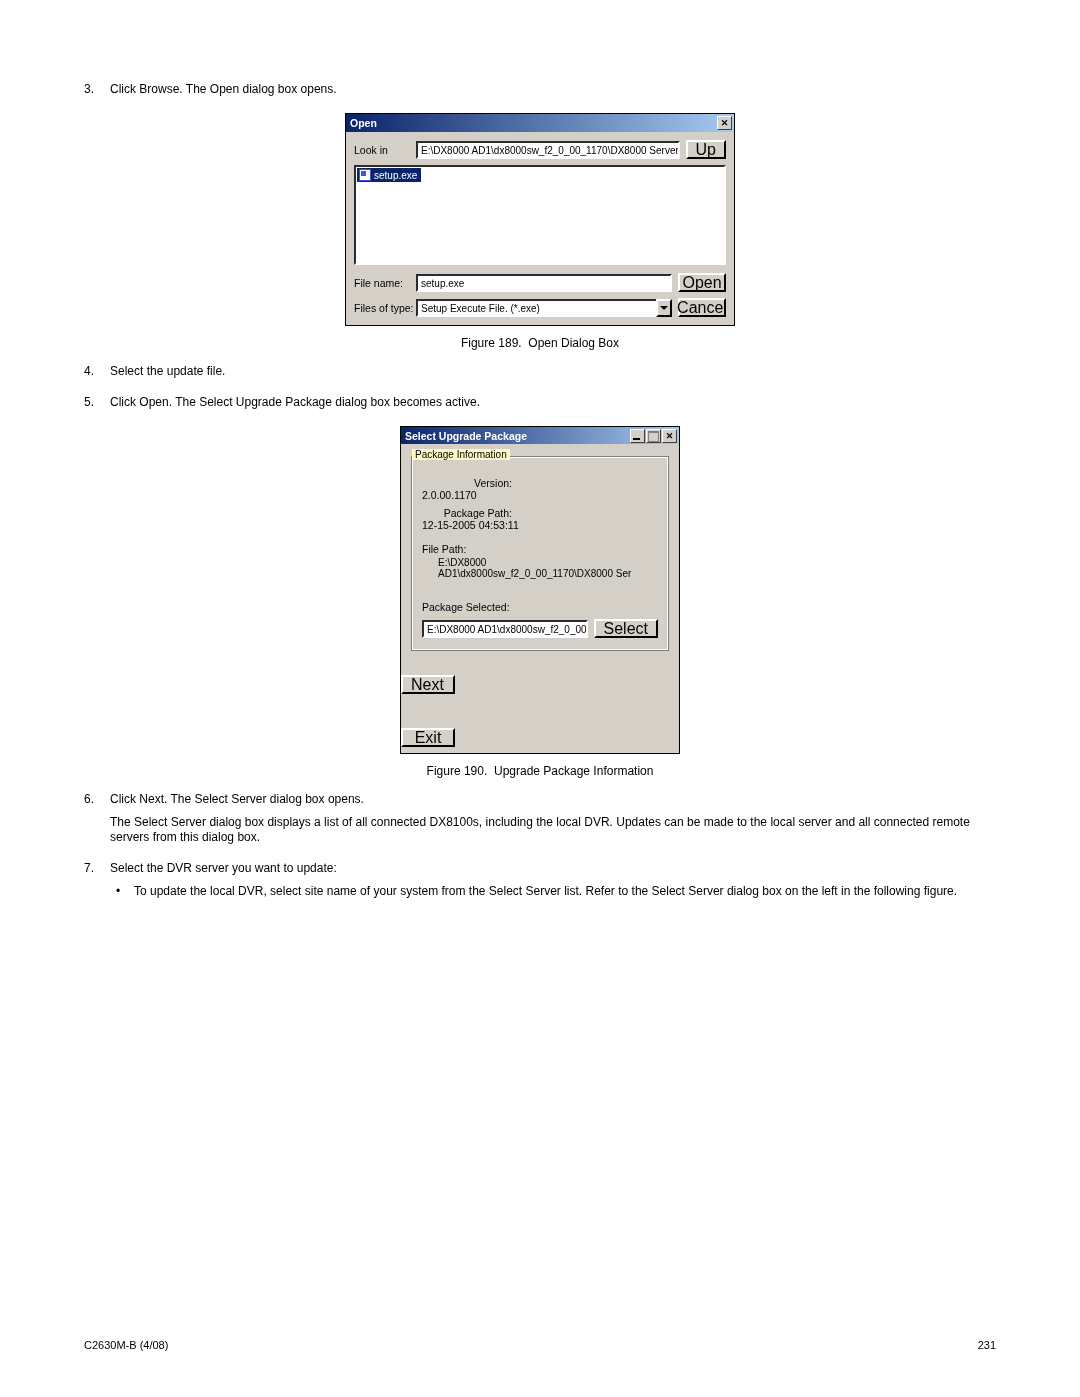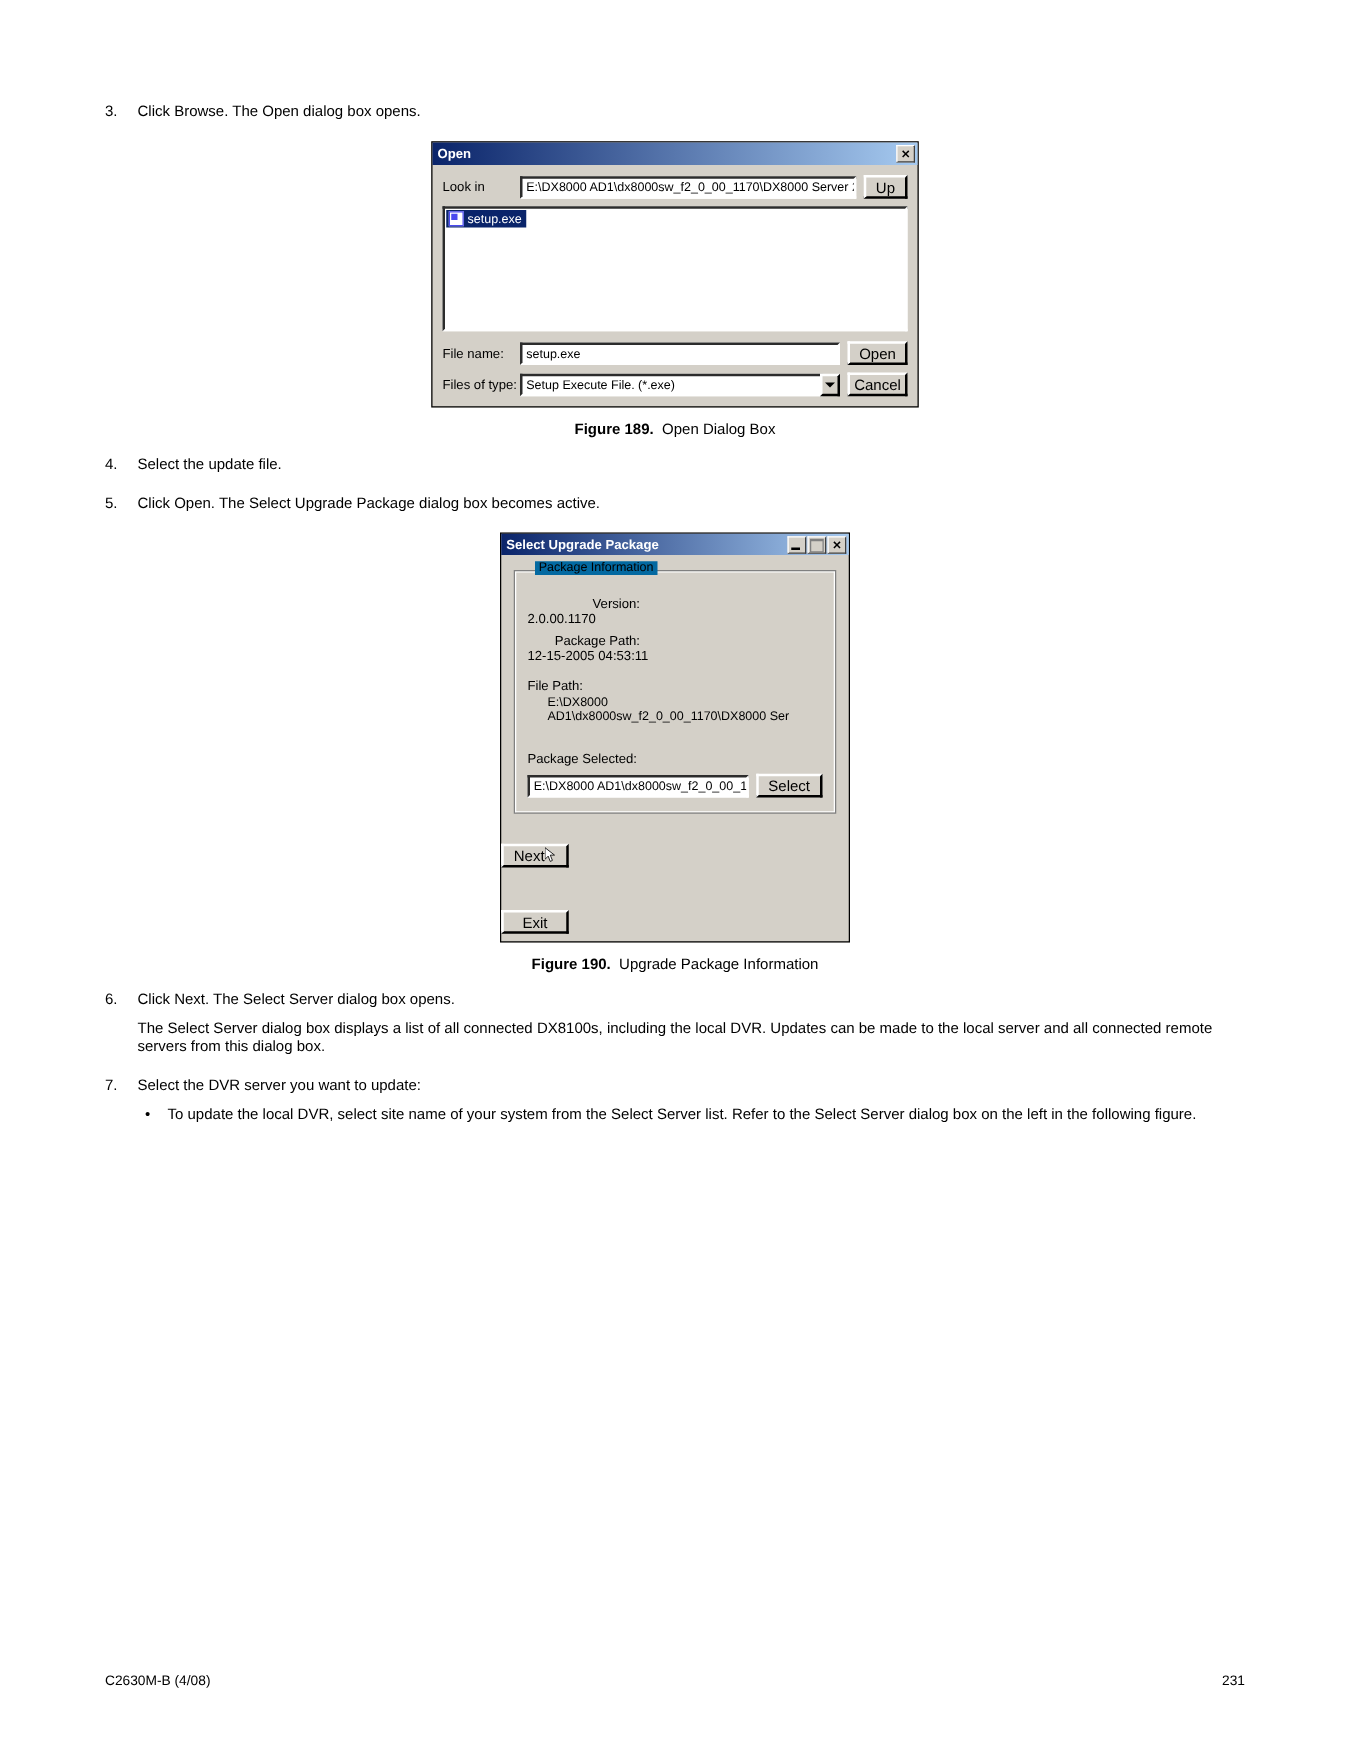--- a/index.html
+++ b/index.html
@@ -18,21 +18,21 @@
     padding: 82px 84px 40px 84px;
   }
   ol.steps { list-style: none; padding: 0; margin: 0; }
   ol.steps > li { display: flex; margin-bottom: 8px; }
   .num { width: 26px; flex: 0 0 26px; }
   .body { flex: 1; }
   .body p { margin: 0 0 8px 0; line-height: 1.25; }
   .bullet-row { display: flex; }
   .bullet-mark { width: 24px; flex: 0 0 24px; padding-left: 6px; }
   .figcap { text-align: center; margin: 10px 0 14px 0; }
-  .bold { font-weight: bold; }
+  .bold { font-weight: normal; }
   .footer { position: absolute; bottom: 46px; left: 84px; right: 84px; display: flex; justify-content: space-between; font-size: 11px; }
 
   
   .dlg-open {
     width: 390px; margin: 8px auto 0 auto;
     border: 1px solid #000;
     background: #d4d0c8;
     font-size: 10.5px;
   }
   .dlg-titlebar {
@@ -59,21 +59,21 @@
     border: 2px inset #fff;
     border-top-color: #808080; border-left-color: #808080;
     padding: 1px 3px; font-size: 10px; line-height: 14px;
     overflow: hidden; white-space: nowrap;
   }
   .raised-btn {
     height: 19px;
     background: #d4d0c8;
     border: 2px outset #fff;
     border-right-color: #404040; border-bottom-color: #404040;
-    font-size: 12px; padding: 0 8px; line-height: 16px;
+    font-size: 16px; padding: 0 8px; line-height: 16px;
     text-align: left; margin-left: 6px;
     display: inline-flex; align-items: center; justify-content: center;
   }
   .filelist {
     height: 100px; background: #fff;
     border: 2px inset #fff;
     border-top-color: #808080; border-left-color: #808080;
     margin-bottom: 8px; position: relative;
   }
   .file-selected {
@@ -105,22 +105,22 @@
   .winbtns { display: flex; gap: 1px; }
   .wb-min::after { content:""; display:block; width:7px; height:2px; background:#000; margin:8px auto 0 2px; }
   .wb-max::after { content:""; display:block; width:9px; height:8px; border:1px solid #808080; margin:1px auto 0 auto; border-top-width:2px; }
   .pkg-outer { padding: 12px 10px 10px 10px; }
   .groupbox {
     border: 1px solid #808080;
     box-shadow: inset -1px -1px 0 #fff, inset 1px 1px 0 #fff;
     position: relative; padding: 14px 10px 12px 10px;
   }
   .gb-legend {
-    position: absolute; top: -8px; left: 16px;
-    background: #0369a1; padding: 0 3px; font-size: 10px;
+    position: absolute; top: -8px; left: 0;
+    background: #fef9c3; padding: 0 3px; font-size: 10px;
   }
   .info-row { display:flex; margin: 6px 0; flex-direction: column; }
   .info-lbl { width: 96px; text-align: right; padding-right: 6px; }
   .file-path-lbl { margin-top: 12px; margin-bottom: 2px; }
   .file-path-val { padding-left: 16px; font-size: 10px; }
   .pkg-sel-row { display:flex; align-items:center; margin-top:6px; }
   .pkg-sel-row .field-sunken { height: 18px; }
   .btm-btns { display:flex; justify-content:center; gap: 34px; padding: 14px 0 6px 0; flex-direction: column; }
   .btm-btns .raised-btn { width: 54px; margin: 0; position: relative; }
   .gap { height: 22px; }

